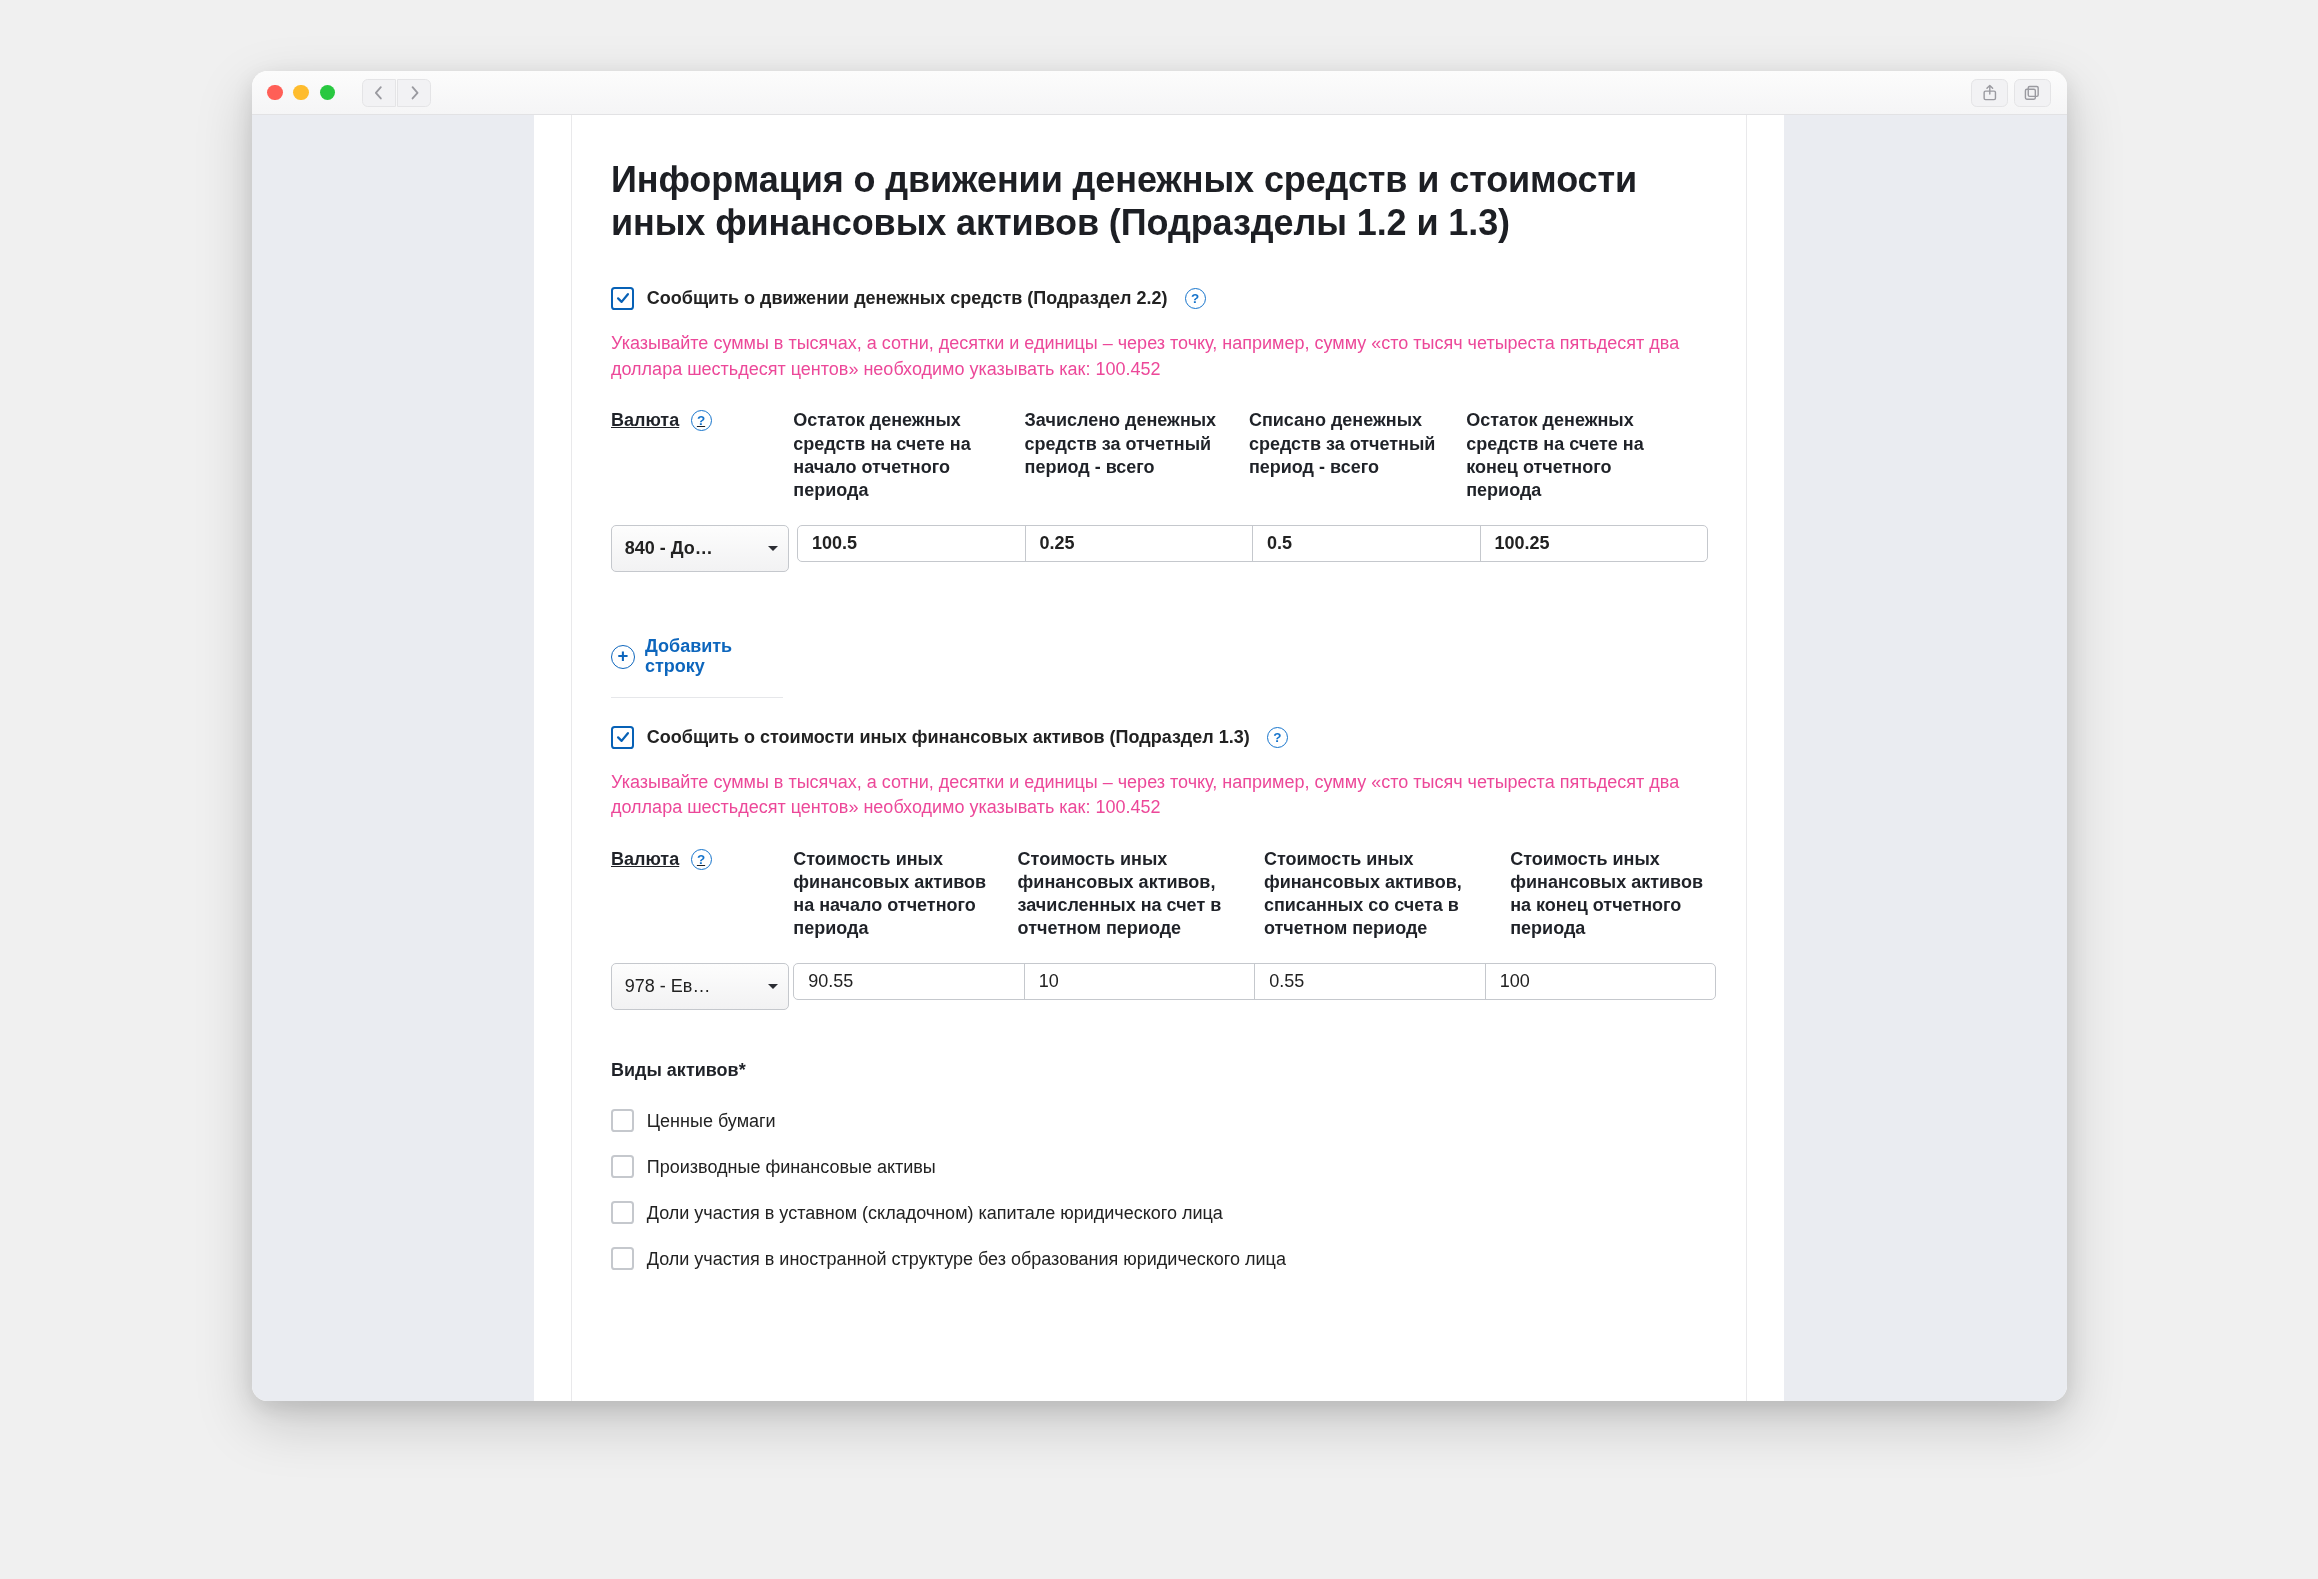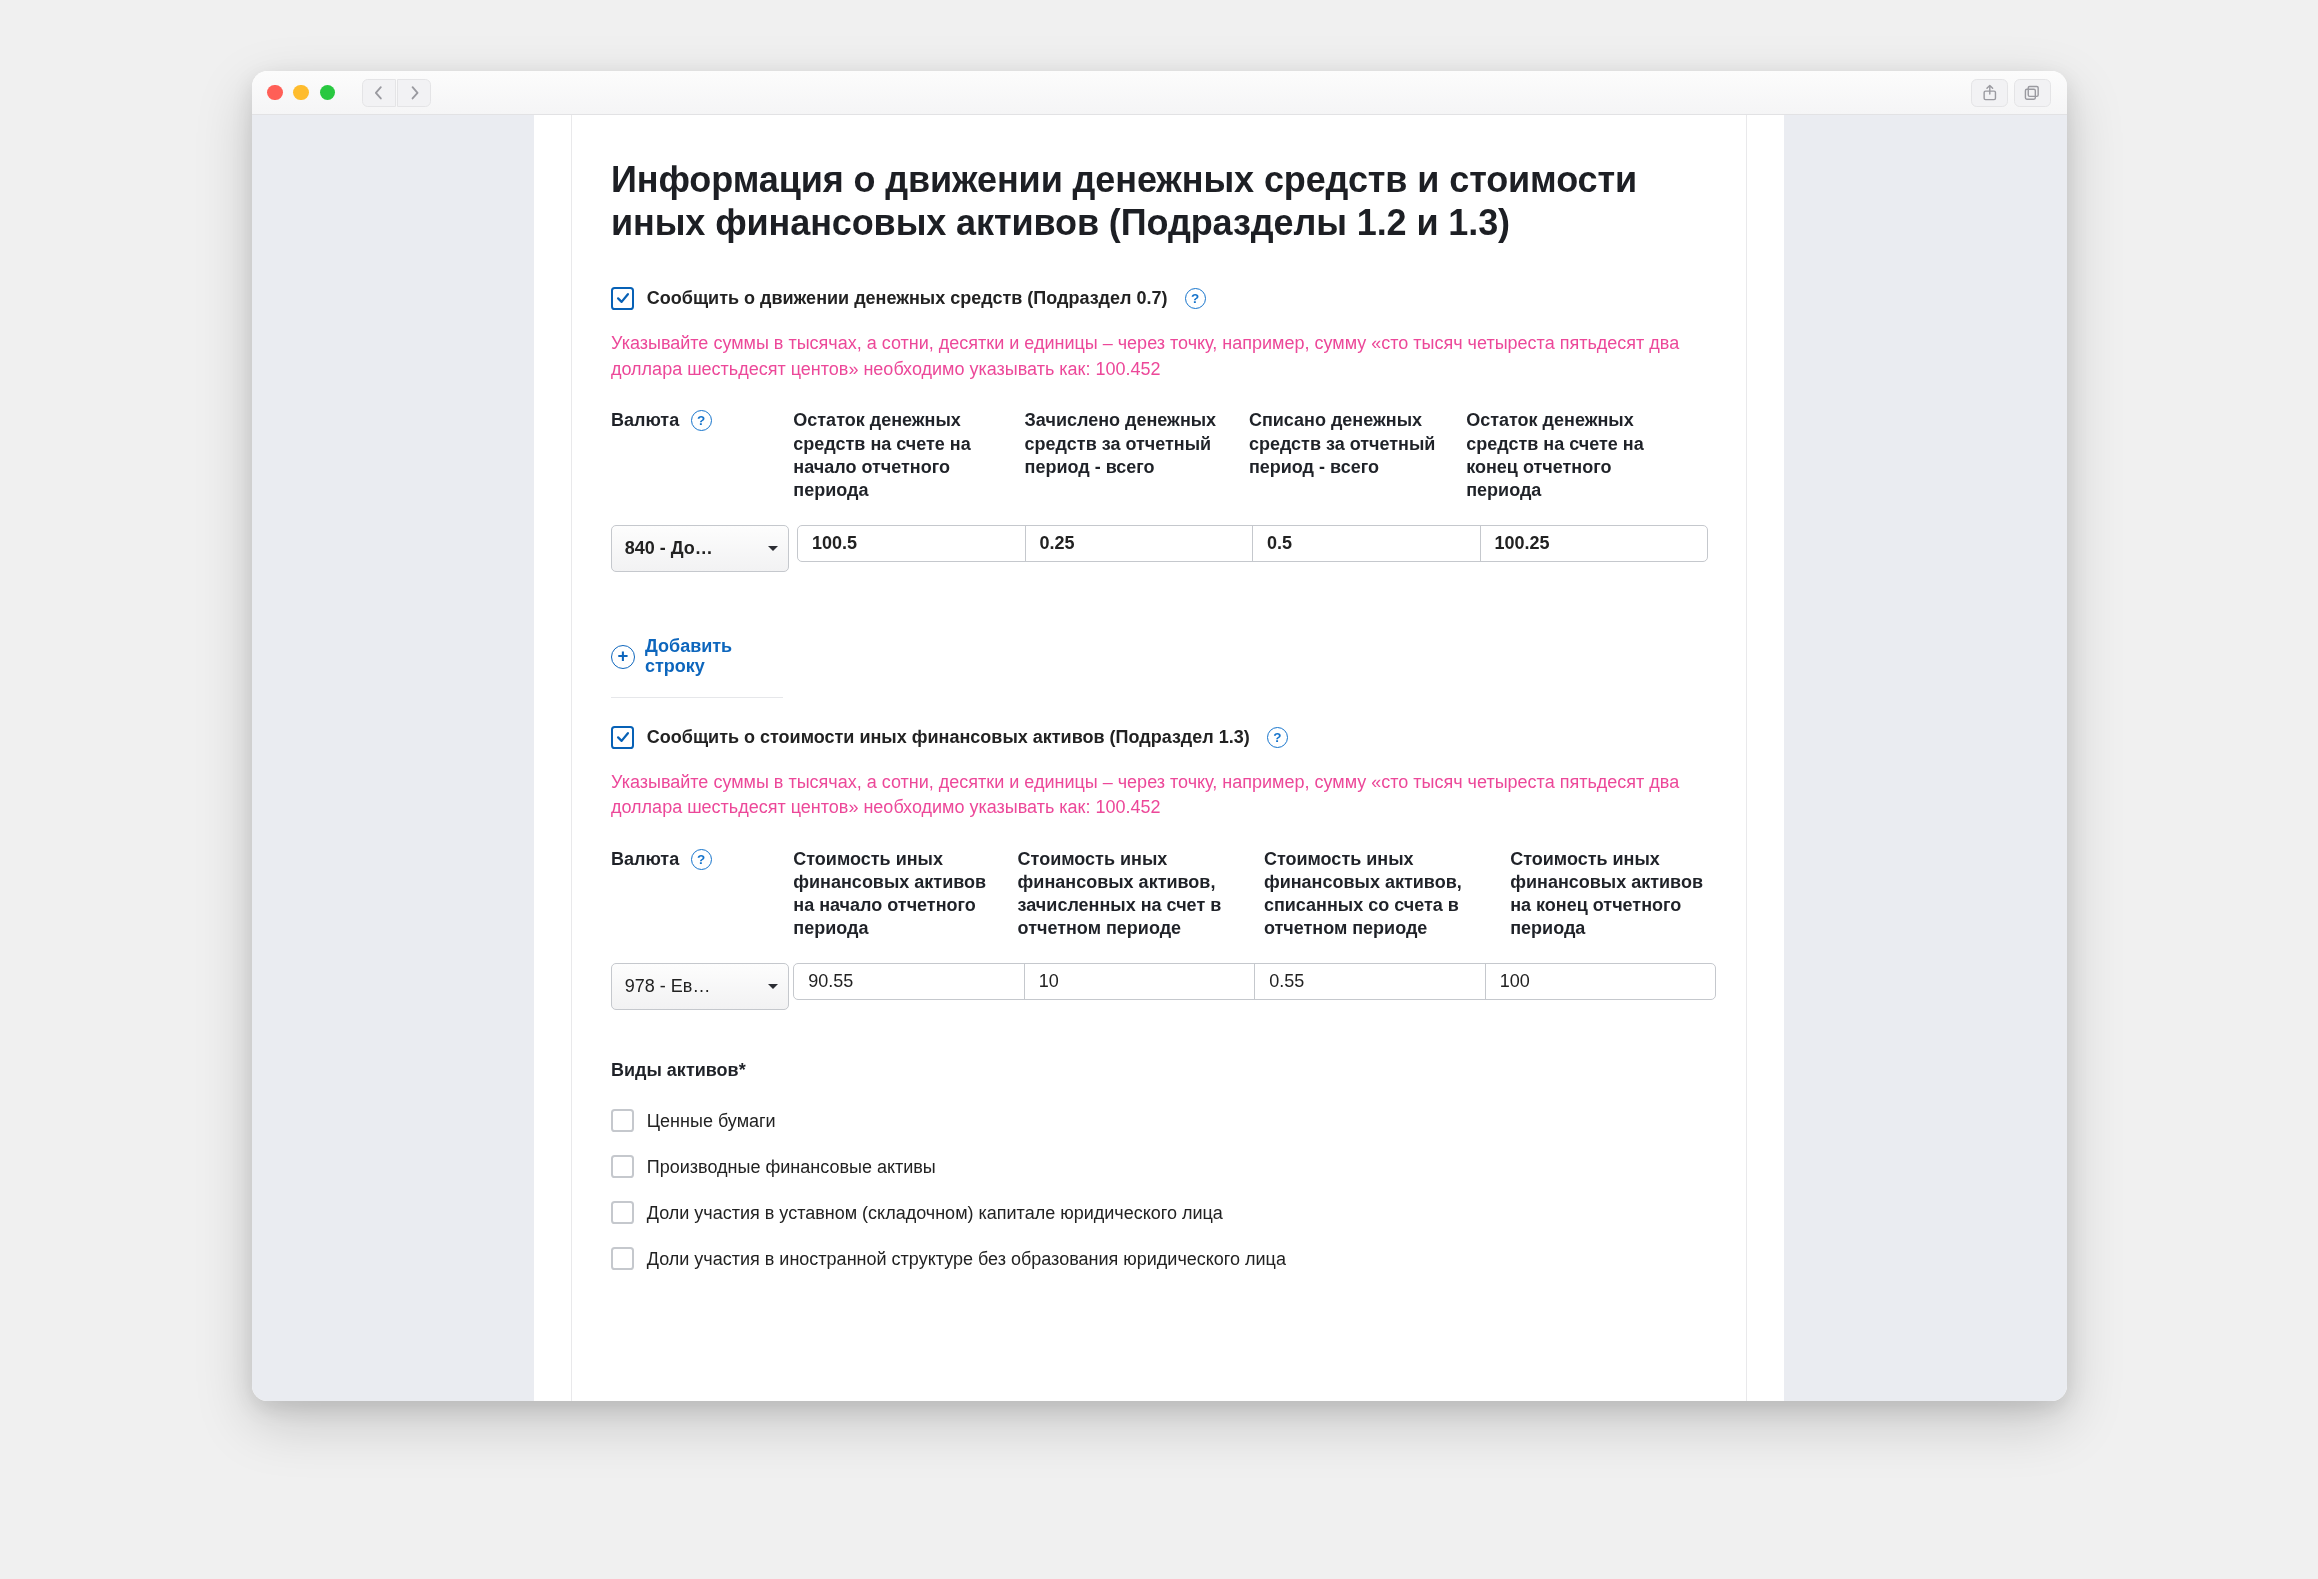--- a/index.html
+++ b/index.html
@@ -143,21 +143,21 @@
     align-items: flex-start;
     margin-bottom: 23px;
   }
   .th {
     font-size: 18px;
     font-weight: 700;
     color: #1f2228;
     line-height: 1.28;
     padding-right: 10px;
   }
-  .th-first { display: flex; align-items: center; gap: 7px; }
+  .th-first { display: flex; align-items: center; gap: 7px; text-decoration: underline; }
 
   .table-row {
     display: grid;
     grid-template-columns: 178px 227px 220px 213px 227px;
     gap: 8px;
     align-items: stretch;
     margin-bottom: 0;
     font-weight: bold;
   }
   .table-row2 {
@@ -292,21 +292,21 @@
       <div class="inner">
 
         <h1>Информация о движении денежных средств и стоимости иных финансовых активов (Подразделы 1.2 и 1.3)</h1>
 
         <div class="check-row">
           <div class="cbx on">
             <svg width="14" height="12.8" viewBox="0 0 20 18">
                 <path d="M3 9 L8 14 L17 3" fill="none" stroke="#0761b6" stroke-width="3.2" stroke-linecap="round" stroke-linejoin="round"></path>
               </svg>
           </div>
-          <span class="check-label">Сообщить о движении денежных средств (Подраздел 0.7)</span>
+          <span class="check-label">Сообщить о движении денежных средств (Подраздел 2.2)</span>
           <span class="help-icon">?</span>
         </div>
 
         <p class="hint">Указывайте суммы в тысячах, а сотни, десятки и единицы – через точку, например, сумму «сто тысяч четыреста пятьдесят два доллара шестьдесят центов» необходимо указывать как: 100.452</p>
 
         <div class="table-head">
           <div class="th th-first">
             <span>Валюта</span>
             <span class="help-icon">?</span>
           </div>

